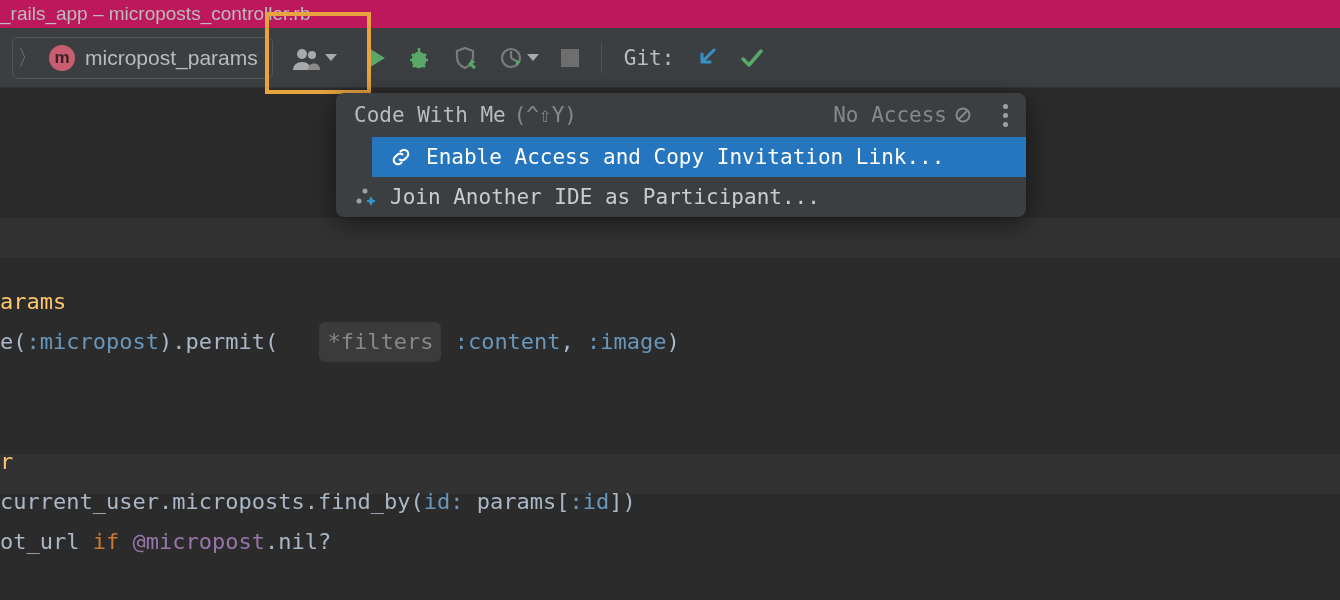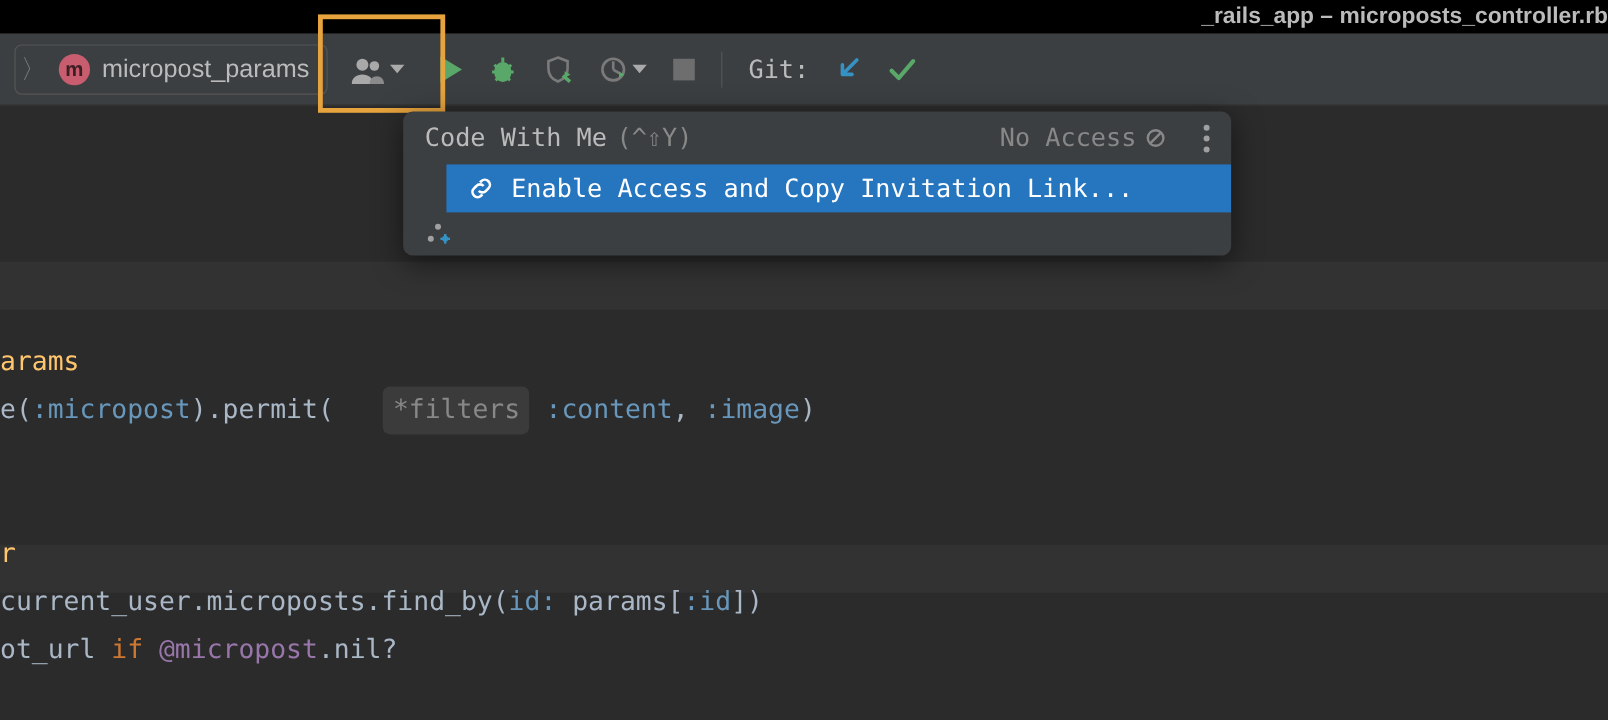--- a/index.html
+++ b/index.html
@@ -7,29 +7,28 @@
   width: 1340px;
   height: 600px;
   background: #2b2b2b;
   font-family: "Menlo", "Consolas", monospace;
   overflow: hidden;
   position: relative;
   color: #a9b7c6;
 }
 .titlebar {
   height: 28px;
-  background: #000000;
+  background: #be185d;
   color: #bbbbbb;
   font-size: 19px;
-  font-weight: 700;
+  font-weight: 400;
   padding-left: 0;
   display: flex;
   align-items: center;
   font-family: -apple-system, "Segoe UI", sans-serif;
-  justify-content: flex-end;
 }
 .toolbar {
   height: 60px;
   background: #3c3f41;
   display: flex;
   align-items: center;
   padding: 0 12px;
   gap: 10px;
   border-bottom: 1px solid #323232;
   font-family: -apple-system, "Segoe UI", sans-serif;
@@ -326,14 +325,15 @@
   <div class="popup-item">
     <span class="ic">
       <svg width="20" height="20" viewBox="0 0 20 20">
           <circle cx="10" cy="4" r="2.5" fill="#a0a0a0"></circle>
           <circle cx="4" cy="14" r="2.5" fill="#a0a0a0"></circle>
           <circle cx="16" cy="14" r="2.5" fill="#3592c4"></circle>
           <rect x="12" y="13" width="8" height="2" fill="#3592c4"></rect>
           <rect x="15" y="10" width="2" height="8" fill="#3592c4"></rect>
         </svg>
     </span>
+    <span>Join Another IDE as Participant...</span>
   </div>
 </div>
 
 </body></html>

